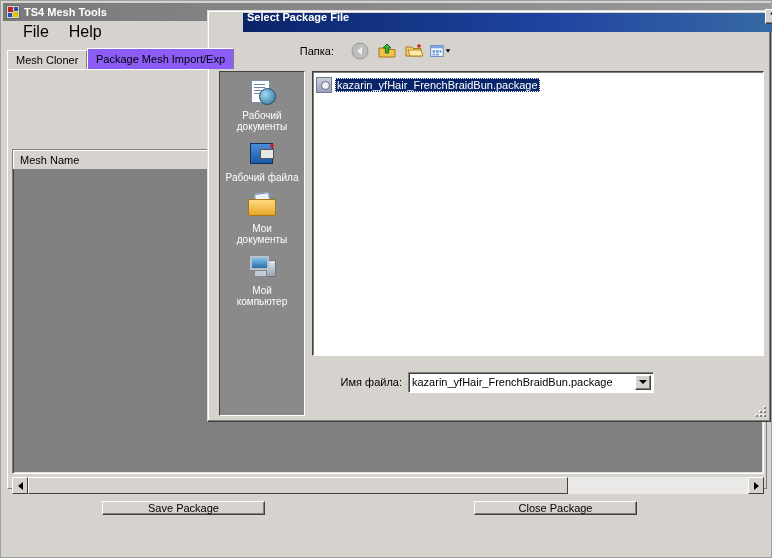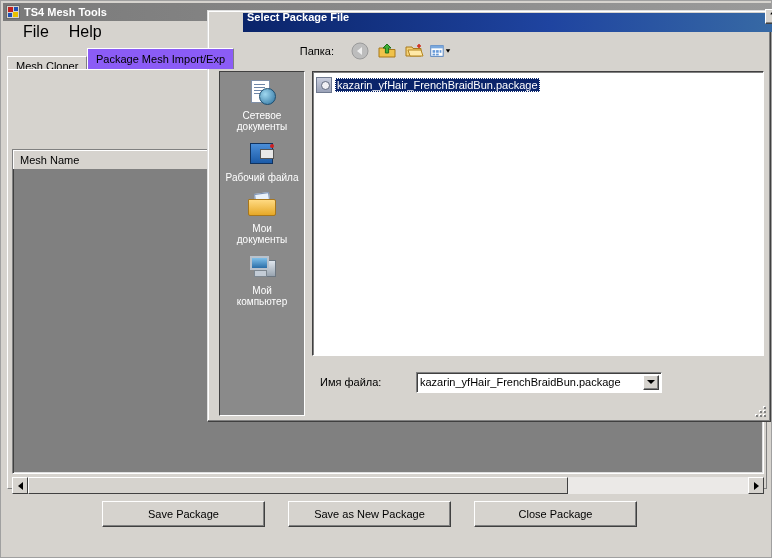--- a/index.html
+++ b/index.html
@@ -100,21 +100,21 @@
   }
 
   
   #tabstrip {
     position: absolute;
     left: 6px; top: 47px;
     width: 760px; height: 22px;
   }
   .tab {
     position: absolute;
-    top: 8px;
+    top: 2px;
     height: 19px;
     line-height: 19px;
     padding: 0 8px;
     font-size: 11px;
     background: #d6d3ce;
     border-top: 1px solid #ffffff;
     border-left: 1px solid #ffffff;
     border-right: 1px solid #808080;
     box-sizing: border-box;
     white-space: nowrap;
@@ -242,21 +242,21 @@
 
   
   #bottom-buttons {
     position: absolute;
     left: 0; top: 500px;
     width: 772px; height: 30px;
   }
   .big-btn {
     position: absolute;
     top: 0;
-    height: 26px;
+    height: 14px;
     background: #d6d3ce;
     border-top: 1px solid #ffffff;
     border-left: 1px solid #ffffff;
     border-right: 1px solid #404040;
     border-bottom: 1px solid #404040;
     box-shadow: inset -1px -1px 0 #808080;
     box-sizing: border-box;
     font-size: 11px;
     display: flex; align-items: center; justify-content: center;
   }
@@ -523,24 +523,25 @@
     background: #0a246a;
     padding: 1px 2px;
     outline: 1px dotted #ffffff;
     outline-offset: -1px;
     white-space: nowrap;
   }
 
   
   .dlg-row {
     position: absolute;
-    left: 112px;
+    left: 104px;
     width: 452px; height: 22px;
     display: flex;
     align-items: center;
+    text-align: right;
   }
   #row-filename { top: 360px; }
   #row-filetype { top: 388px; }
   .dlg-row-label {
     width: 96px;
     font-size: 11px;
     padding-right: 6px;
     box-sizing: border-box;
   }
   .dlg-combo {
@@ -618,21 +619,20 @@
       <div class="sb-track">
         <div class="sb-thumb"></div>
       </div>
       <div class="sb-btn">
         <span class="arrow-r"></span>
       </div>
     </div>
 
     <div id="bottom-buttons">
       <div class="big-btn" style="left:101px; width:163px;">Save Package</div>
-      <div class="big-btn" style="left:287px; width:163px;">Save as New Package</div>
       <div class="big-btn" style="left:473px; width:163px;">Close Package</div>
     </div>
   </div>
 
   <div id="dialog">
 
     <div id="dlg-titlebar">
       <span id="dlg-title-text">Select Package File</span>
       <span class="cap-btn">?</span>
       <span class="cap-btn">✕</span>
@@ -680,21 +680,21 @@
       <div class="place">
         <span class="glyph ico-recent">
           <i class="pg-doc">
               <i style="top:3px"></i>
               <i style="top:6px"></i>
               <i style="top:9px"></i>
               <i style="top:12px"></i>
             </i>
           <i class="pg-clock"></i>
         </span>
-        <span class="lbl">Сетевое</span>
+        <span class="lbl">Рабочий</span>
         <span class="lbl">документы</span>
       </div>
 
       <div class="place">
         <span class="glyph ico-desktop">
           <i class="dk-win"></i>
             <i class="dk-arrow"></i>
             <i class="dk-red"></i>
         </span>
         <span class="lbl">Рабочий файла</span>

